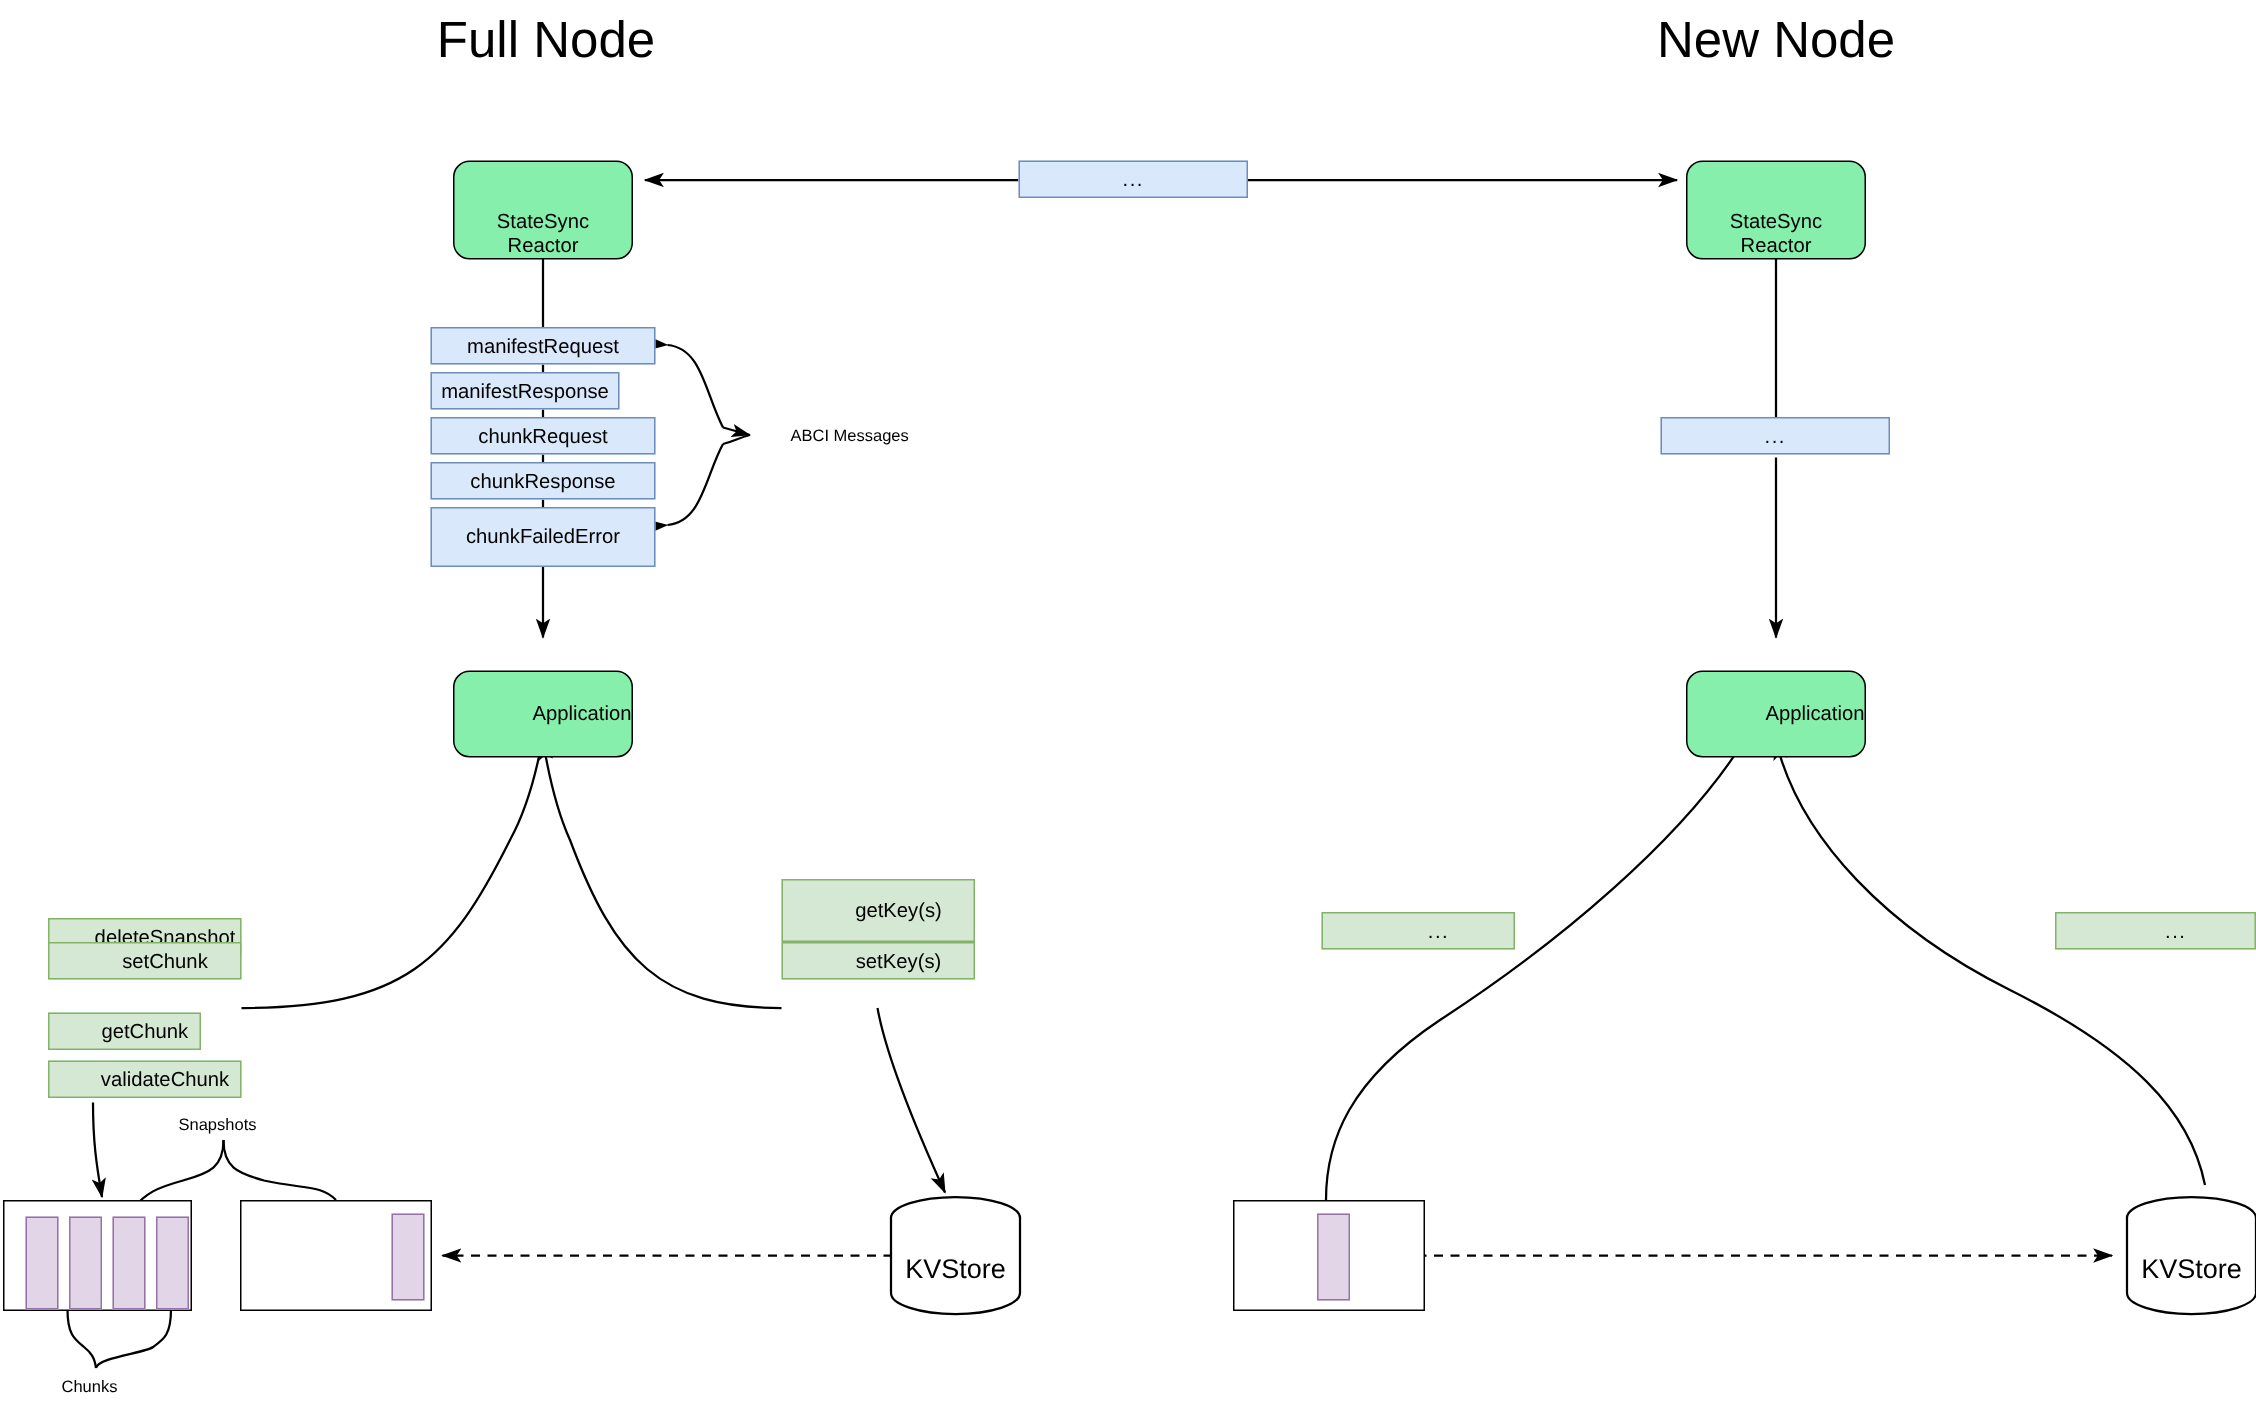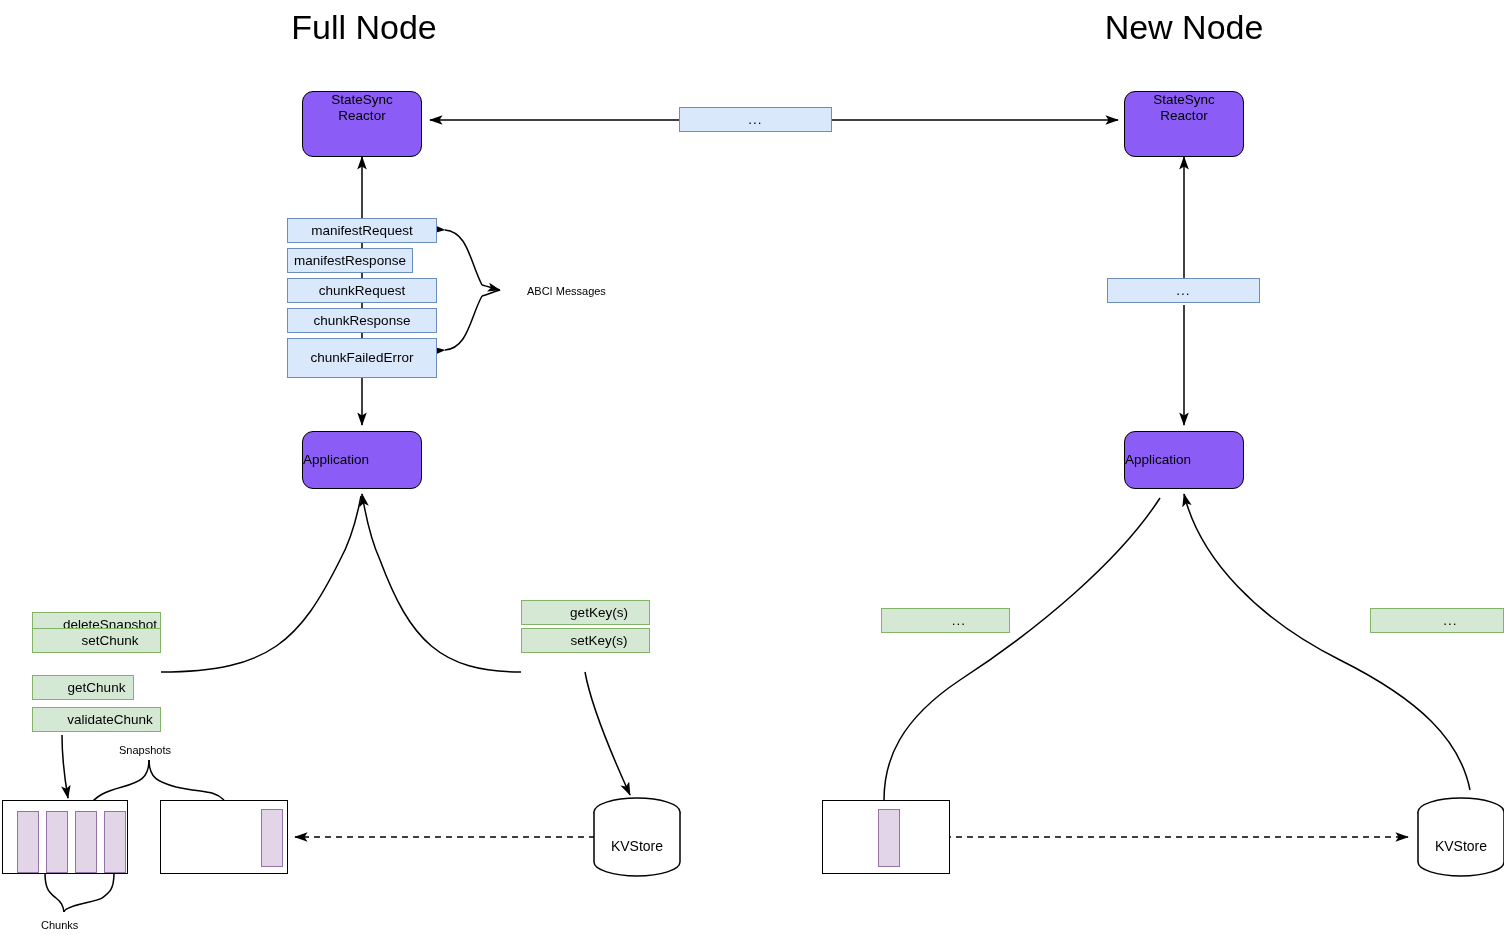--- a/index.html
+++ b/index.html
@@ -25,28 +25,29 @@
     line-height: 40px;
     color: #000000;
     white-space: nowrap;
     text-align: center;
   }
   .rounded-box {
     position: absolute;
     box-sizing: border-box;
     border: 1.4px solid #000000;
     border-radius: 11px;
-    background: #8b5cf6;
+    background: #86efac;
     display: flex;
     align-items: center;
-    justify-content: flex-start;
+    justify-content: flex-end;
     text-align: center;
     font-size: 13.5px;
     line-height: 16px;
     color: #000000;
+    margin-top: 16px;
   }
   .msg-box {
     position: absolute;
     box-sizing: border-box;
     background: #dae8fc;
     border: 1px solid #6c8ebf;
     display: flex;
     align-items: center;
     justify-content: center;
     text-align: center;
@@ -90,21 +91,21 @@
   .svg-layer {
     position: absolute;
     left: 0;
     top: 0;
     width: 1504px;
     height: 935px;
     pointer-events: none;
   }
   .cyl-label {
     position: absolute;
-    font-size: 14px;
+    font-size: 18px;
     line-height: 16px;
     color: #000000;
     text-align: center;
     white-space: nowrap;
   }
   .dots {
     letter-spacing: 1px;
   }
 </style>
 </head>
@@ -191,21 +192,21 @@
 
   <div class="plain-label" style="left:527px; top:283px;">ABCI Messages</div>
 
   <div class="rounded-box" style="left:302px; top:431px; width:120px; height:58px;">Application</div>
 
   <div class="api-box" style="left:32px; top:612px; width:129px; height:25px;">deleteSnapshot</div>
   <div class="api-box" style="left:32px; top:628px; width:129px; height:25px;">setChunk</div>
   <div class="api-box" style="left:32px; top:675px; width:102px; height:25px;">getChunk</div>
   <div class="api-box" style="left:32px; top:707px; width:129px; height:25px;">validateChunk</div>
 
-  <div class="api-box" style="left:521px; top:600px; width:129px; height:25px;">getKey(s)</div>
+  <div class="api-box" style="left:521px; top:586px; width:129px; height:42px;">getKey(s)</div>
   <div class="api-box" style="left:521px; top:628px; width:129px; height:25px;">setKey(s)</div>
 
   <div class="plain-label" style="left:119px; top:742px;">Snapshots</div>
   <div class="plain-label" style="left:41px; top:917px;">Chunks</div>
 
   <div class="store-box" style="left:2px; top:800px; width:126px; height:74px;">
     <div class="chunk" style="left:14px; top:10px; width:22px; height:62px;"></div>
     <div class="chunk" style="left:43px; top:10px; width:22px; height:62px;"></div>
     <div class="chunk" style="left:72px; top:10px; width:22px; height:62px;"></div>
     <div class="chunk" style="left:101px; top:10px; width:22px; height:62px;"></div>

